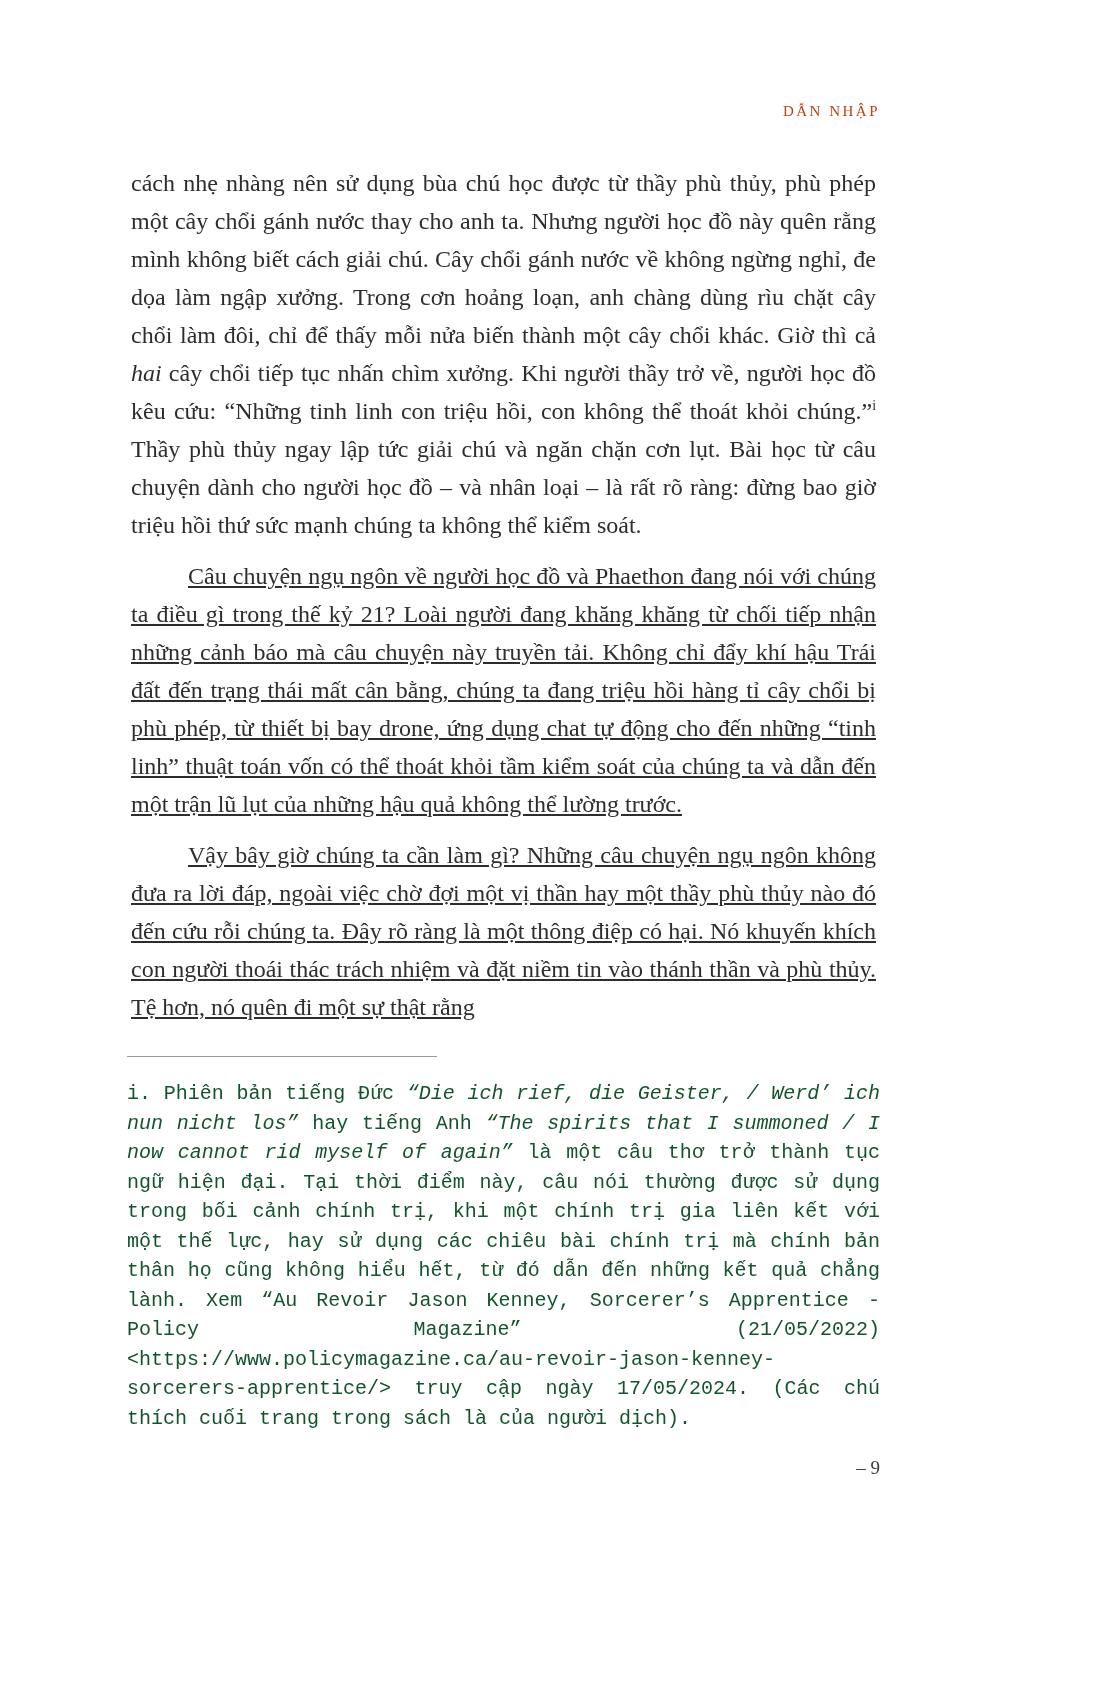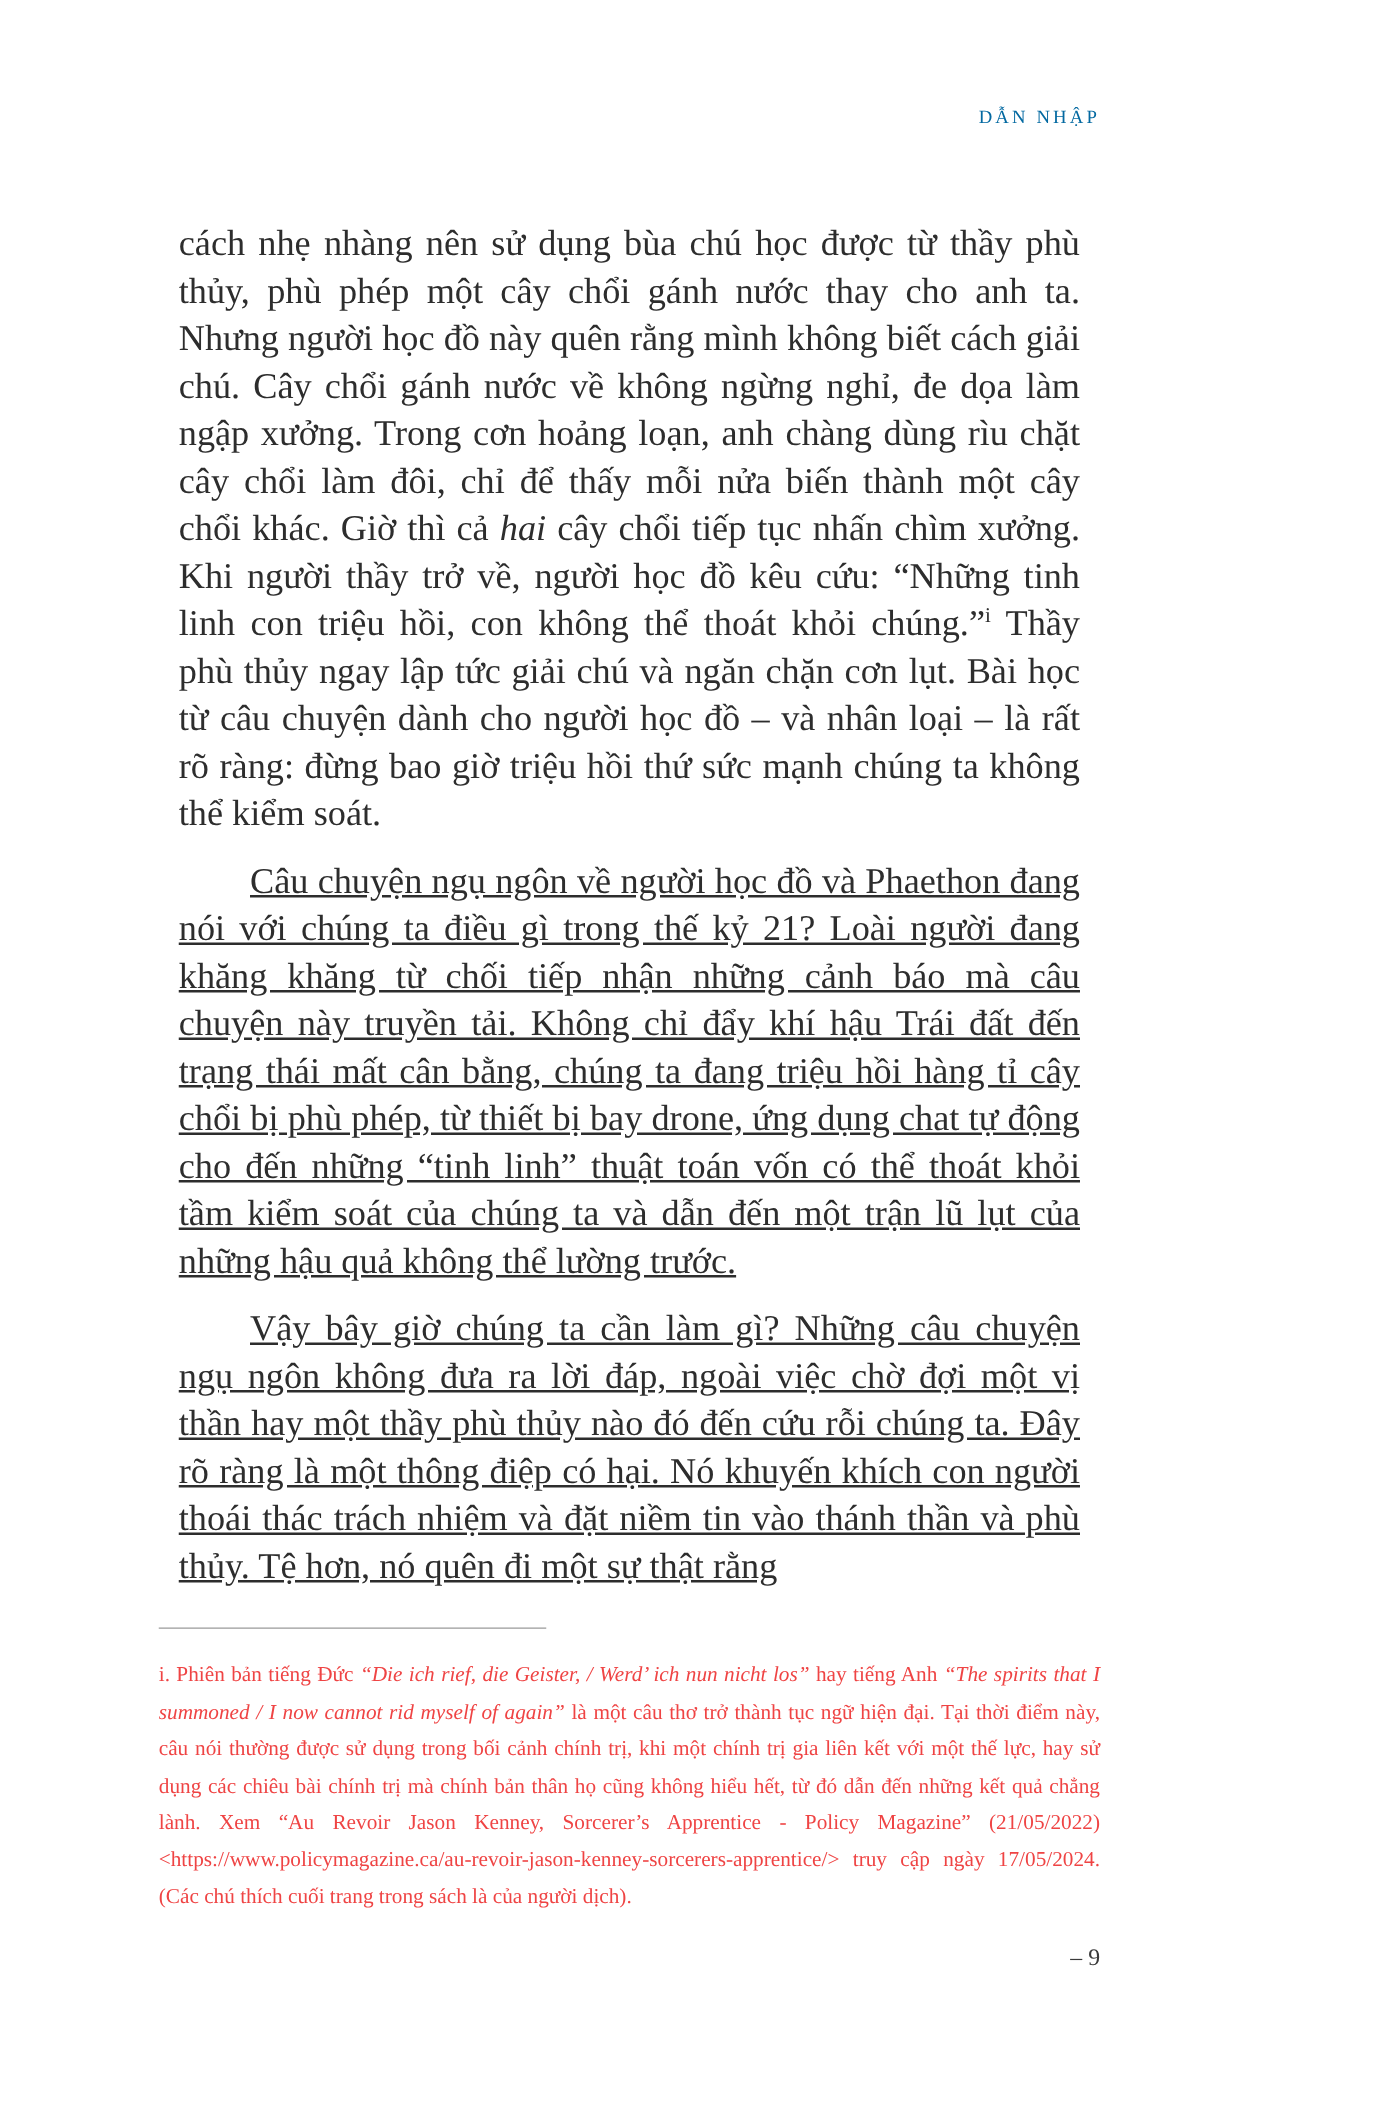--- a/index.html
+++ b/index.html
@@ -11,36 +11,36 @@
     position: relative;
     width: 1100px;
     height: 1700px;
     background: #ffffff;
     font-family: "Liberation Serif", "DejaVu Serif", serif;
     color: #2d2d2d;
     overflow: hidden;
   }
   .running-header {
     position: absolute;
-    top: 86px;
+    top: 103px;
     right: 220px;
     font-size: 15px;
     letter-spacing: 2.5px;
-    color: #0369a1;
+    color: #c2410c;
     text-transform: uppercase;
   }
   .text-column {
     position: absolute;
     left: 127px;
     top: 160px;
     width: 753px;
   }
   p.body-para {
-    margin: 16px;
-    font-size: 29px;
+    margin: 4px;
+    font-size: 24px;
     line-height: 38px;
     text-align: justify;
     color: #2d2d2d;
   }
   p.body-para + p.body-para {
     margin-top: 13px;
   }
   p.indent {
     text-indent: 57px;
     text-decoration: underline;
@@ -54,24 +54,25 @@
     line-height: 0;
   }
   .footnote-rule {
     width: 310px;
     height: 1px;
     background: #9a9a9a;
     margin: 30px 0 22px 0;
   }
   p.footnote {
     margin: 0;
-    font-size: 17px;
+    font-size: 20px;
     line-height: 29.5px;
     text-align: justify;
-    color: #ef4444;
+    color: #14532d;
+    font-family: Liberation Mono, monospace;
   }
   .page-number {
     margin-top: 24px;
     text-align: right;
     font-size: 19px;
     color: #3a3a3a;
   }
 </style>
 </head>
 <body>

